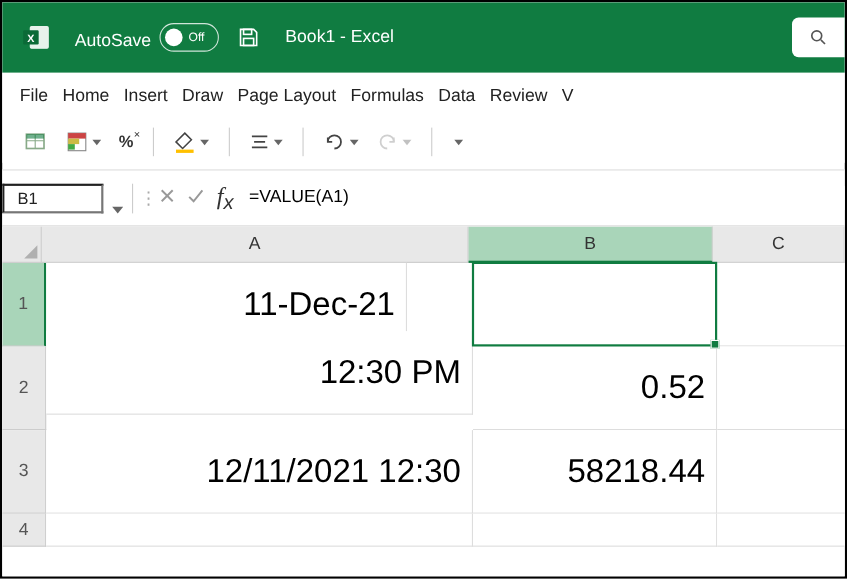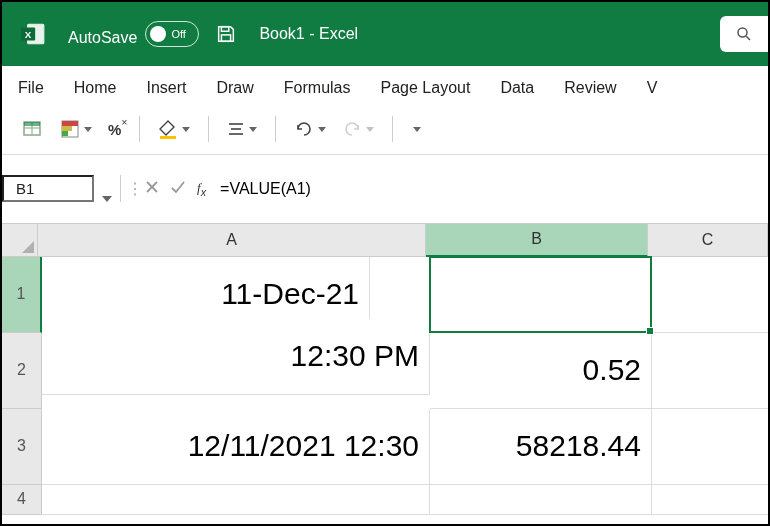--- a/index.html
+++ b/index.html
@@ -9,33 +9,33 @@
 .excel-icon{width:26px;height:26px;margin-right:22px}
 .autosave-wrap{display:flex;align-items:flex-end;margin-right:16px}
 .autosave-label{font-size:16px;margin-right:8px}
 .toggle{width:54px;height:26px;border:1.5px solid rgba(255,255,255,.8);border-radius:13px;display:flex;align-items:center;padding:0 4px;cursor:pointer;position:relative}
 .toggle-knob{width:16px;height:16px;border-radius:50%;background:#fff}
 .toggle-text{font-size:11px;color:#fff;margin-left:5px}
 .save-btn{width:22px;height:22px;margin-right:22px;cursor:pointer}
 .title{font-size:16px}
 .search-stub{position:absolute;right:0;top:14px;width:48px;height:36px;background:#fff;border-radius:6px 0 0 6px;display:flex;align-items:center;justify-content:center}
 .search-stub svg{width:18px;height:18px}
-.ribbon-tabs{background:#fff;display:flex;align-items:center;height:44px;padding:0 14px;gap:26px;font-size:16px;color:#222;border-bottom:none}
+.ribbon-tabs{background:#fff;display:flex;align-items:center;height:44px;padding:0 14px;gap:9px;font-size:16px;color:#222;border-bottom:none}
 .ribbon-tabs .tab{cursor:pointer;padding:4px 2px}
 .toolbar{background:#fff;display:flex;align-items:center;padding-left:18px;gap:12px;font-size:15px;color:#333}
 .divider{width:1px;height:26px;background:#ccc;margin:0 4px}
 .tb-btn{display:flex;align-items:center;cursor:pointer;padding:2px}
 .arrow-down{border-left:4px solid transparent;border-right:4px solid transparent;border-top:5px solid #666;margin-left:4px}
 .name-fx{background:#fff;border-top:1px solid #ddd;border-bottom:1px solid #ccc;display:flex;align-items:center;padding:10px 0}
 .name-box{width:92px;padding:3px 12px;font-size:15px;background:#fff;color:#222}
 .nb-wrap{display:flex;align-items:flex-end;border-right:1px solid #ccc;padding-right:0}
 .nb-arrow{border-left:5px solid transparent;border-right:5px solid transparent;border-top:6px solid #666;margin:0 8px;cursor:pointer}
 .fx-dots{width:6px;margin:0 6px;color:#aaa}
 .fx-cancel,.fx-ok{width:16px;height:16px;margin:0 5px;color:#888}
-.fx-label{font-style:italic;font-size:13px;font-family:'Times New Roman',serif;margin:15px 6px;color:#333}
+.fx-label{font-style:italic;font-size:22px;font-family:'Times New Roman',serif;margin:0 6px;color:#333}
 .formula-input{flex:1;font-size:16px;padding:2px 8px;border:none;background:#fff;color:#000000;outline:none}
 .grid-wrap{display:flex;flex:1;background:#fff;overflow:hidden}
 .corner{width:40px;height:33px;background:#e8e8e8;border-right:1px solid #ccc;border-bottom:1px solid #ccc;position:relative}
 .corner::after{content:'';position:absolute;right:3px;bottom:3px;width:0;height:0;border-left:12px solid transparent;border-bottom:12px solid #b0b0b0}
 .col-headers{display:flex;height:33px}
 .col-h{background:#e8e8e8;border-right:1px solid #ccc;border-bottom:1px solid #ccc;display:flex;align-items:center;justify-content:center;font-size:16px;color:#333;cursor:pointer}
 .col-h.sel{background:#a9d5b9;border-bottom:2px solid #107c41}
 .row-headers{width:40px}
 .row-h{background:#e8e8e8;border-right:1px solid #ccc;border-bottom:1px solid #ccc;display:flex;align-items:center;justify-content:center;font-size:16px;color:#555;cursor:pointer}
 .row-h.sel{background:#a9d5b9;border-right:2px solid #107c41}
@@ -81,22 +81,22 @@
           <line x1="15" y1="15" x2="20" y2="20"></line>
         </svg>
     </div>
   </div>
 
   <div class="ribbon-tabs">
     <span class="tab">File</span>
     <span class="tab">Home</span>
     <span class="tab">Insert</span>
     <span class="tab">Draw</span>
+    <span class="tab">Page Layout</span>
     <span class="tab">Formulas</span>
-    <span class="tab">Page Layout</span>
     <span class="tab">Data</span>
     <span class="tab">Review</span>
     <span class="tab">V</span>
   </div>
 
   <div class="toolbar" style="height:38px;margin-bottom:6px">
     <div class="tb-btn">
       <svg width="22" height="20" viewBox="0 0 22 20">
           <rect x="2" y="3" width="16" height="13" fill="none" stroke="#8a8" stroke-width="1.5"></rect>
           <line x1="2" y1="9" x2="18" y2="9" stroke="#8a8"></line>

